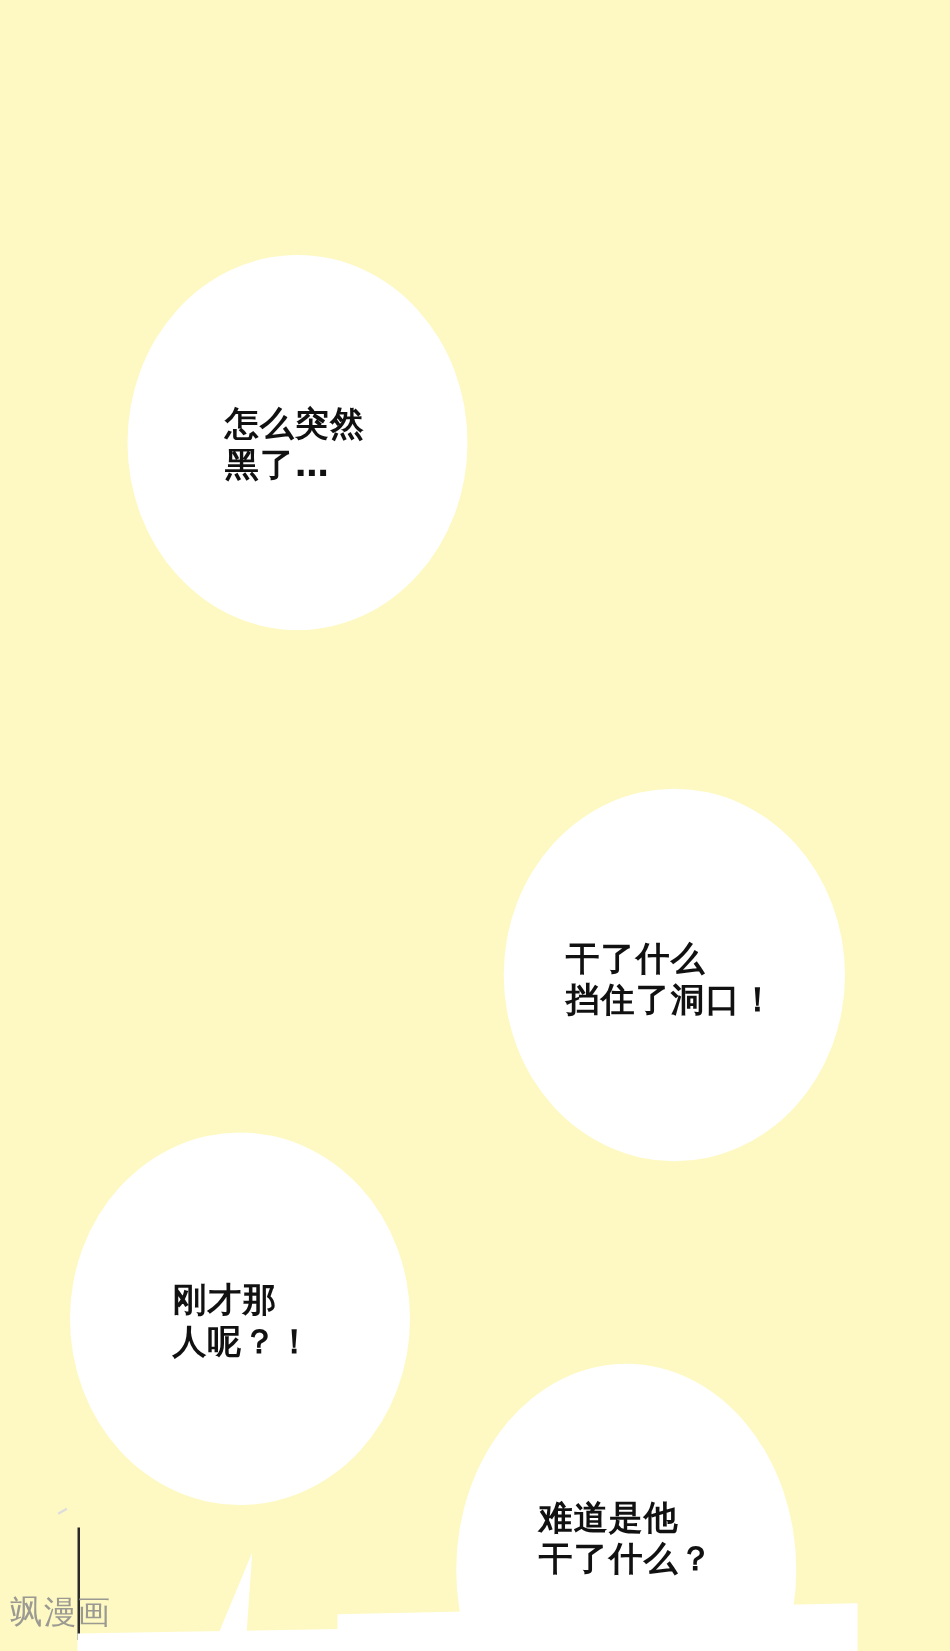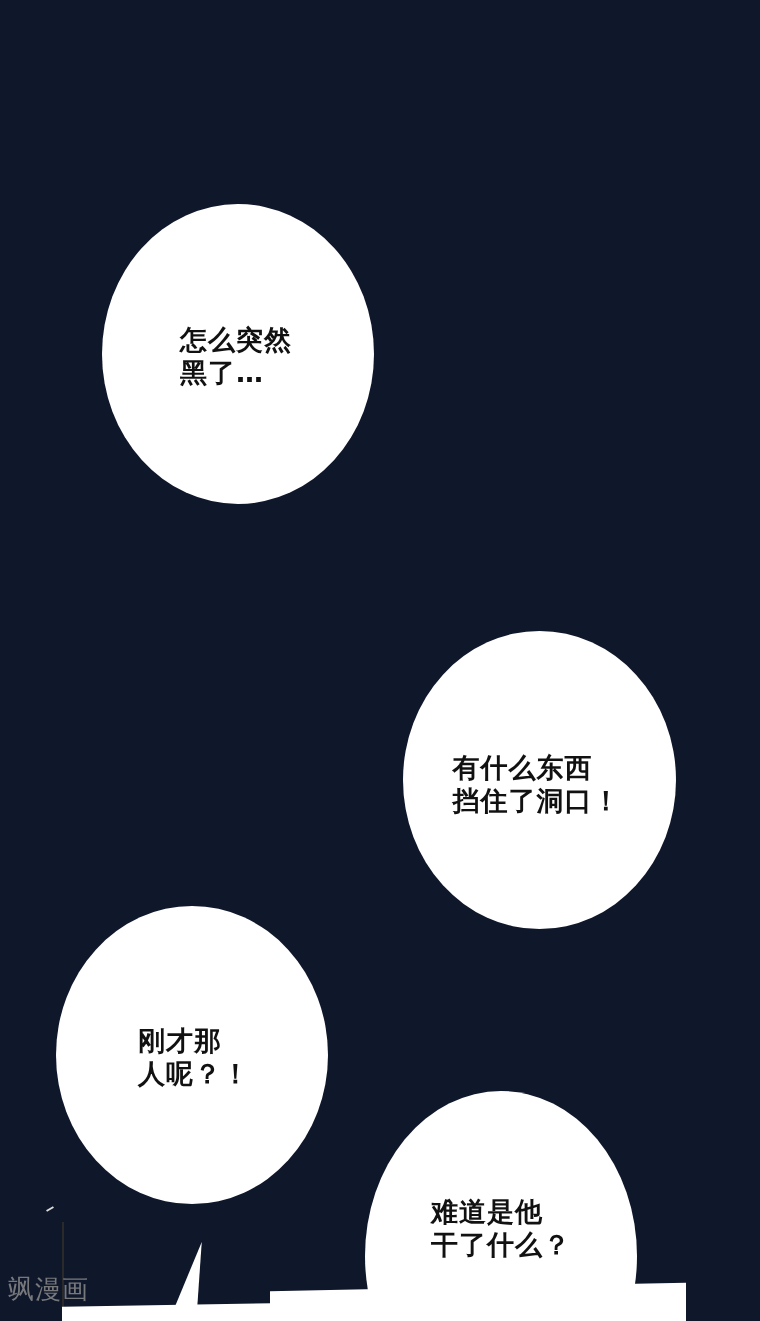--- a/index.html
+++ b/index.html
@@ -4,21 +4,21 @@
   <style>
     html, body {
       margin: 0;
       padding: 0;
       background: #000000;
     }
     .page {
       position: relative;
       width: 760px;
       height: 1321px;
-      background: #0f172a;
+      background: #fef9c3;
       overflow: hidden;
       font-family: "DejaVu Sans", sans-serif;
     }
     .bubble {
       position: absolute;
       background: #ffffff;
       border-radius: 50%;
       display: flex;
       align-items: center;
       justify-content: center;
@@ -32,21 +32,21 @@
       white-space: pre;
       letter-spacing: 1px;
     }
     .bubble-1 { left: 102px; top: 204px; width: 272px; height: 300px; }
     .bubble-1 .bubble-text { margin-top: 4px; margin-left: -4px; }
     .bubble-2 { left: 403px; top: 631px; width: 273px; height: 298px; }
     .bubble-2 .bubble-text { margin-top: 8px; margin-left: -6px; }
     .bubble-3 { left: 56px; top: 906px; width: 272px; height: 298px; }
     .bubble-3 .bubble-text { margin-top: 4px; margin-left: 4px; }
     .bubble-4 { left: 365px; top: 1091px; width: 272px; height: 330px; }
-    .bubble-4 .bubble-text { margin-top: -50px; margin-left: 0px; font-family: Liberation Mono, monospace; }
+    .bubble-4 .bubble-text { margin-top: -50px; margin-left: 0px; }
 
     .white-panel {
       position: absolute;
       background: #ffffff;
     }
     .panel-left {
       left: 62px; top: 1305px; width: 210px; height: 30px;
       transform: skewY(-1deg);
     }
     .panel-right {
@@ -90,21 +90,21 @@
 <body>
 
 <div class="page">
 
   <div class="bubble bubble-1">
     <div class="bubble-text">怎么突然
 黑了…</div>
   </div>
 
   <div class="bubble bubble-2">
-    <div class="bubble-text">有什么东西
+    <div class="bubble-text">干了什么
 挡住了洞口！</div>
   </div>
 
   <div class="bubble bubble-3">
     <div class="bubble-text">刚才那
 人呢？！</div>
   </div>
 
   <div class="panel-edge"></div>
   <div class="white-panel panel-left"></div>

